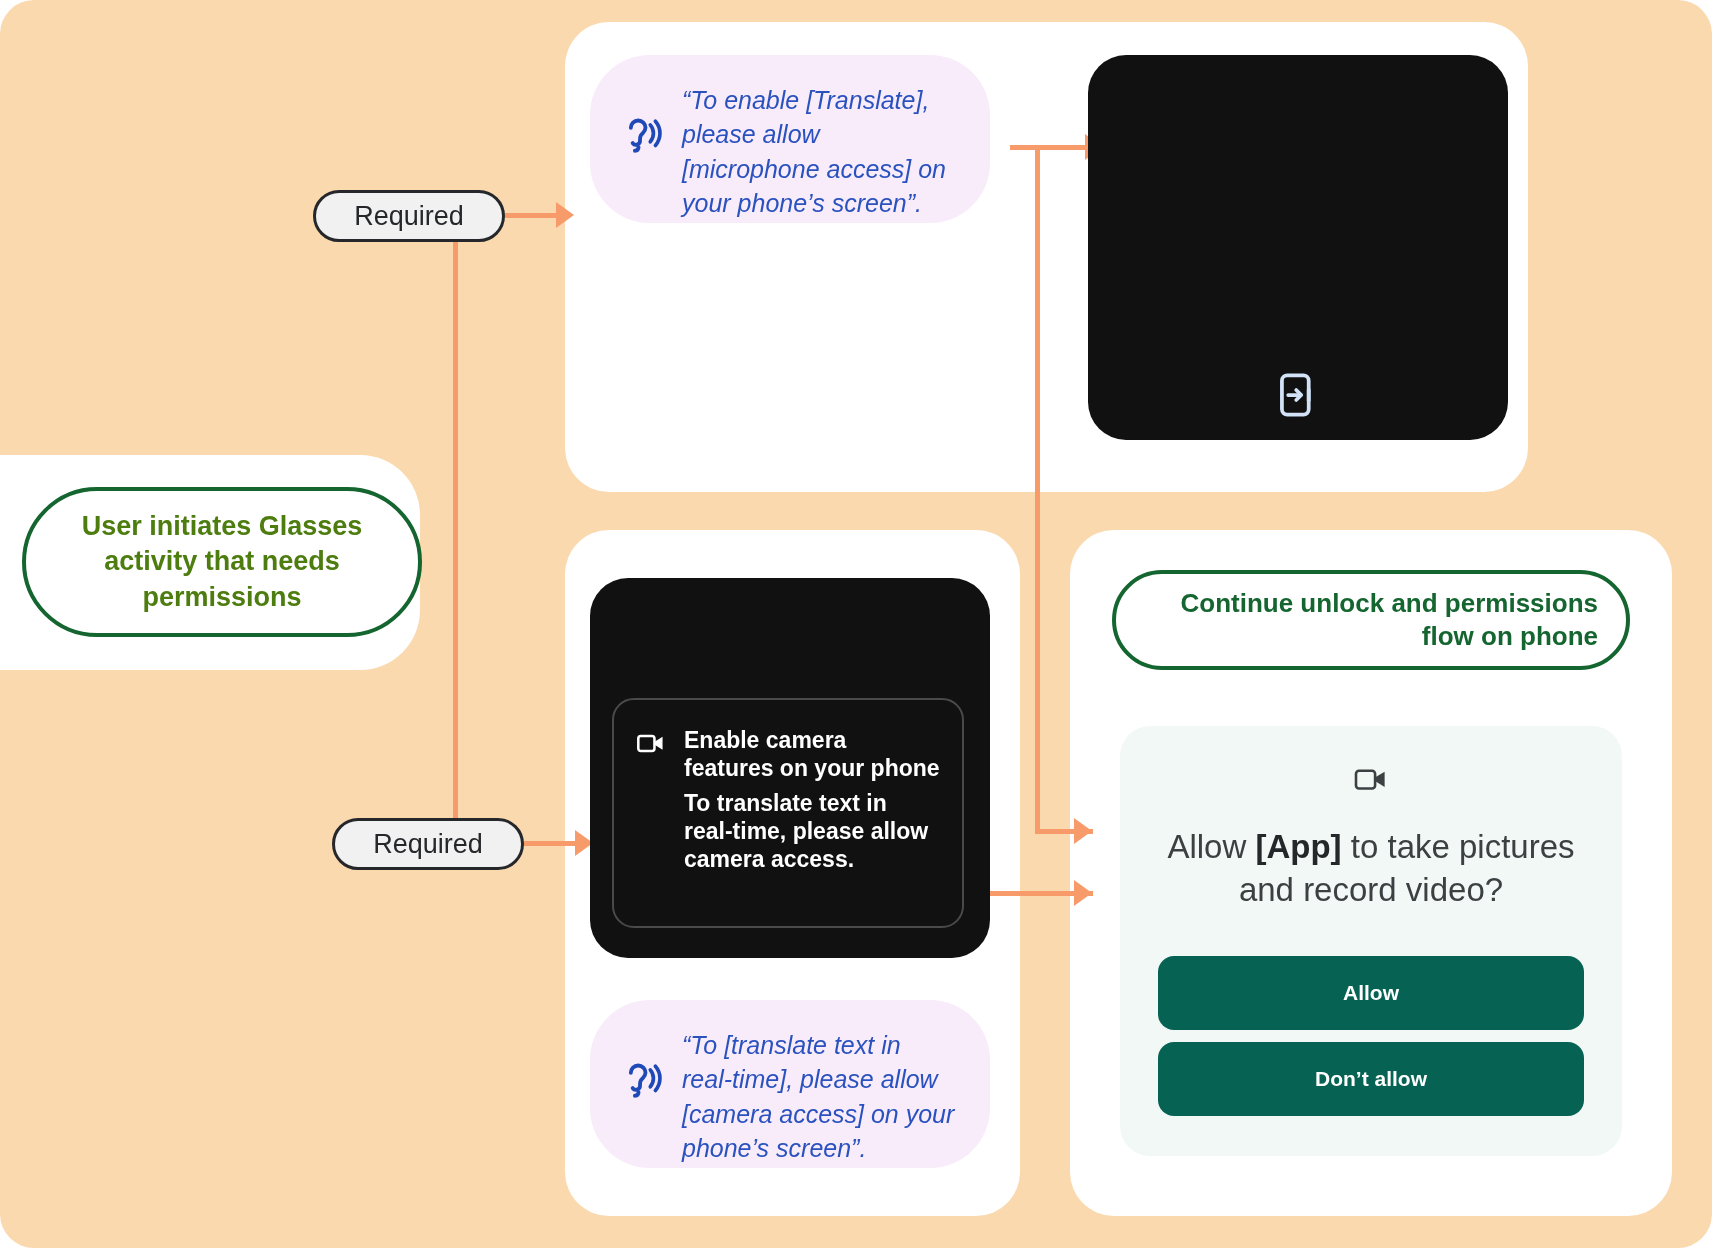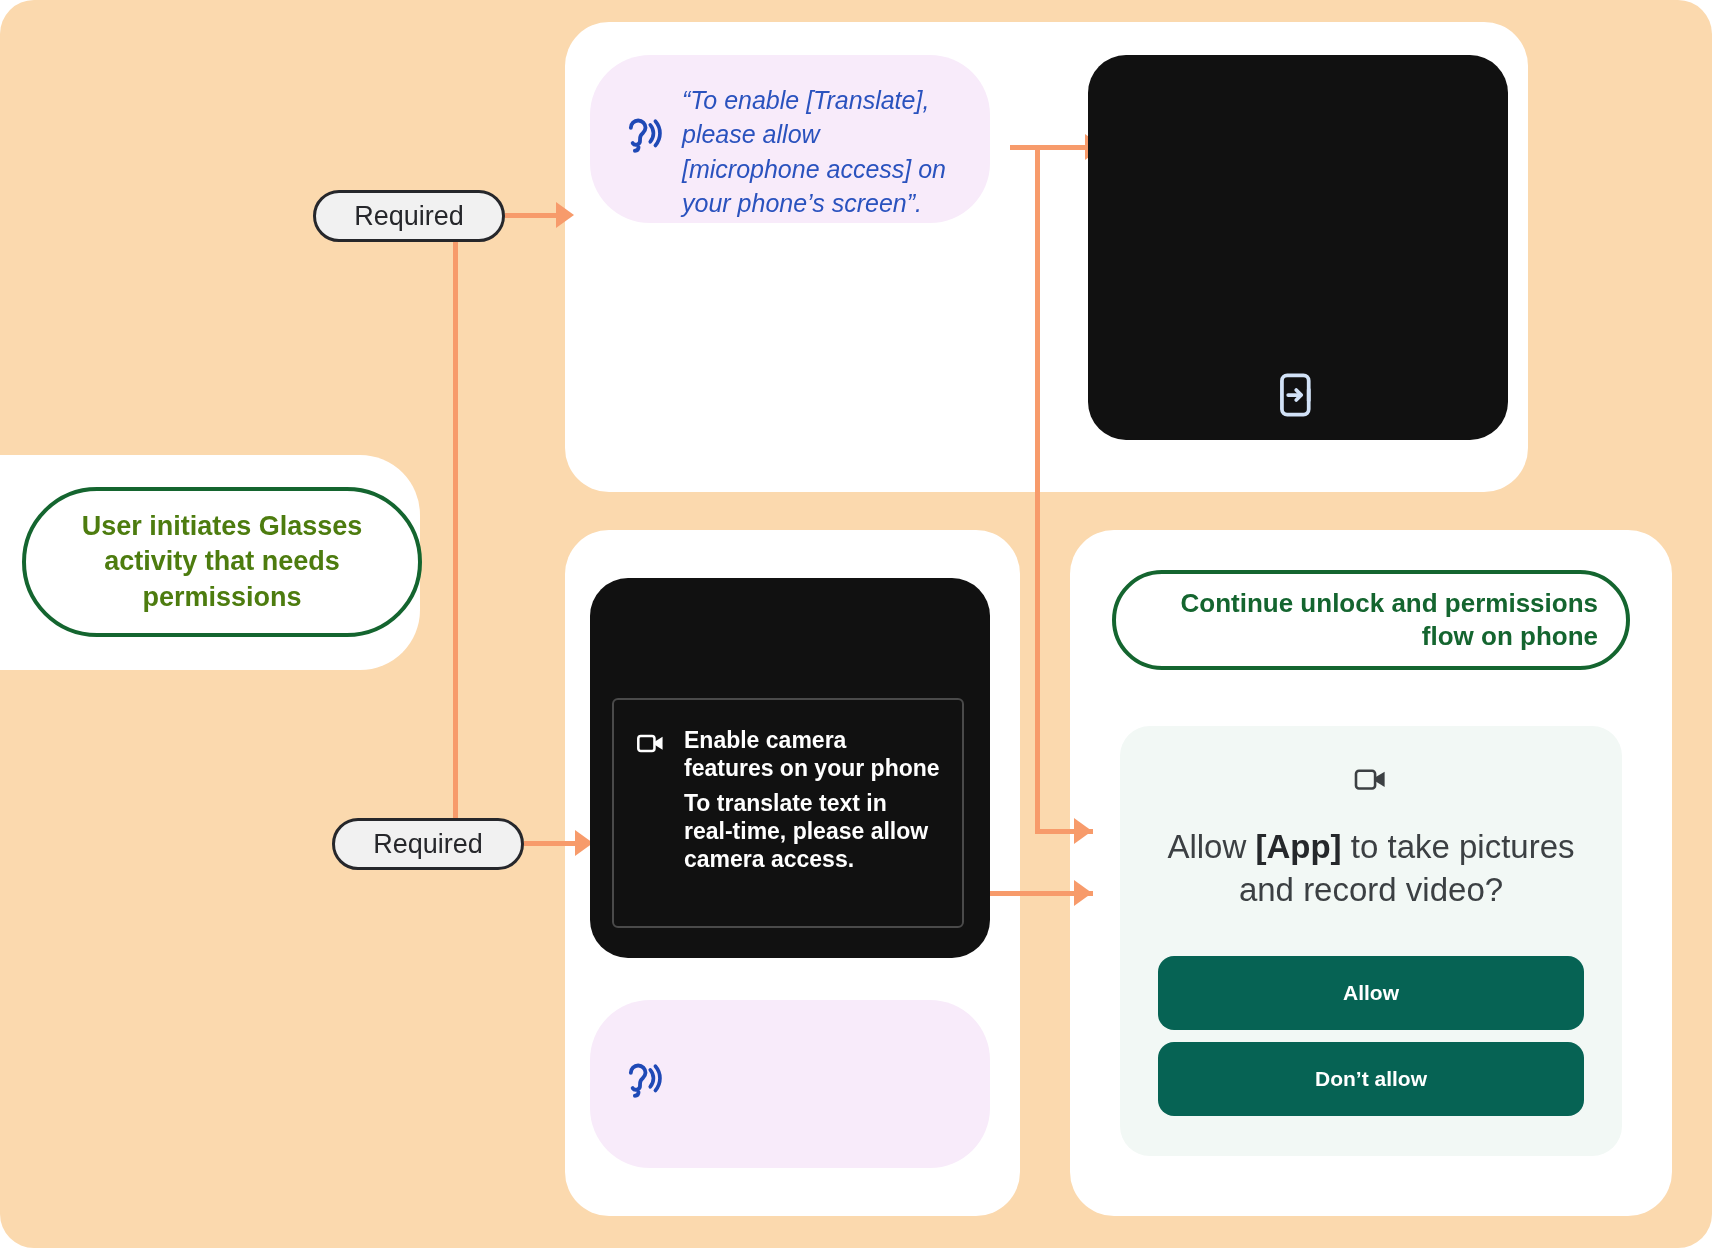--- a/index.html
+++ b/index.html
@@ -129,21 +129,21 @@
   #glasses-top .enter-icon {
     position: absolute;
     left: 50%; top: 315px; transform: translateX(-50%);
   }
 
   .glasses-inner-card {
     position: absolute;
     left: 22px; top: 120px;
     width: 352px; height: 230px;
     border: 2px solid #4a4a4a;
-    border-radius: 6px;
+    border-radius: 22px;
     display: flex;
     gap: 18px;
     padding: 26px 22px 0 22px;
   }
   .glasses-inner-card .cam { flex: 0 0 auto; padding-top: 4px; }
   .gc-text { color: #ffffff; font-size: 23px; font-weight: bold; line-height: 1.22; }
   .gc-text .sub { display: block; margin-top: 7px; }
 
   
   #continue-node {
@@ -272,20 +272,21 @@
 
   <div class="bubble" id="bubble-bot">
     <span class="ear">
       <svg width="44" height="44" viewBox="0 0 24 24" fill="none" stroke="#1F49B6" stroke-width="2.1" stroke-linecap="round" stroke-linejoin="round">
         <path d="M7 7a4 4 0 0 1 8 0c0 2.2-2 3-2.6 4.3-.5 1-.4 2-.4 2.7a2.2 2.2 0 0 1-4 1.3"></path>
         <path d="M9.2 19.5c1.2 0 2-.8 2-2"></path>
         <path d="M17.6 5.4a7 7 0 0 1 0 9.2" stroke-width="2"></path>
         <path d="M20.4 3.4a10 10 0 0 1 0 13.2" stroke-width="2"></path>
       </svg>
     </span>
+    <span class="btxt">“To [translate text in real-time], please allow [camera access] on your phone’s screen”.</span>
   </div>
 
   <div id="continue-node">
     <div class="txt">Continue unlock and permissions flow on phone</div>
   </div>
 
   <div id="perm-dialog">
     <span class="dlg-icon">
       <svg width="36" height="30" viewBox="0 0 26 22" fill="none" stroke="#3C4043" stroke-width="1.9" stroke-linecap="round" stroke-linejoin="round">
         <rect x="2" y="5" width="14" height="13" rx="2.2"></rect>

